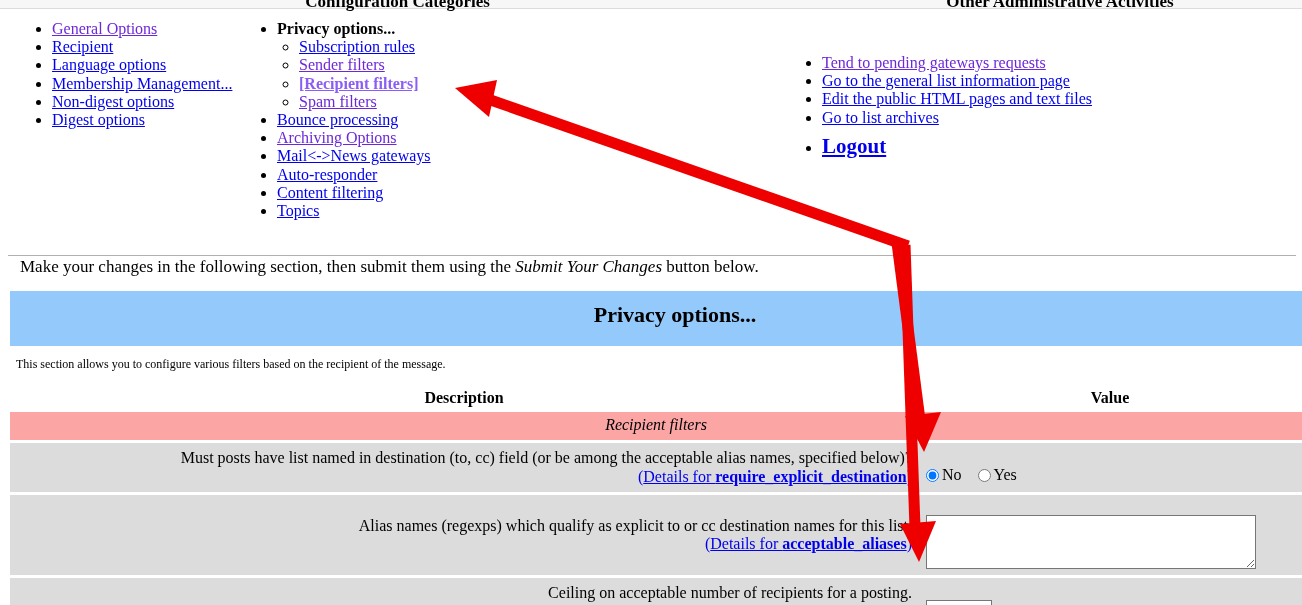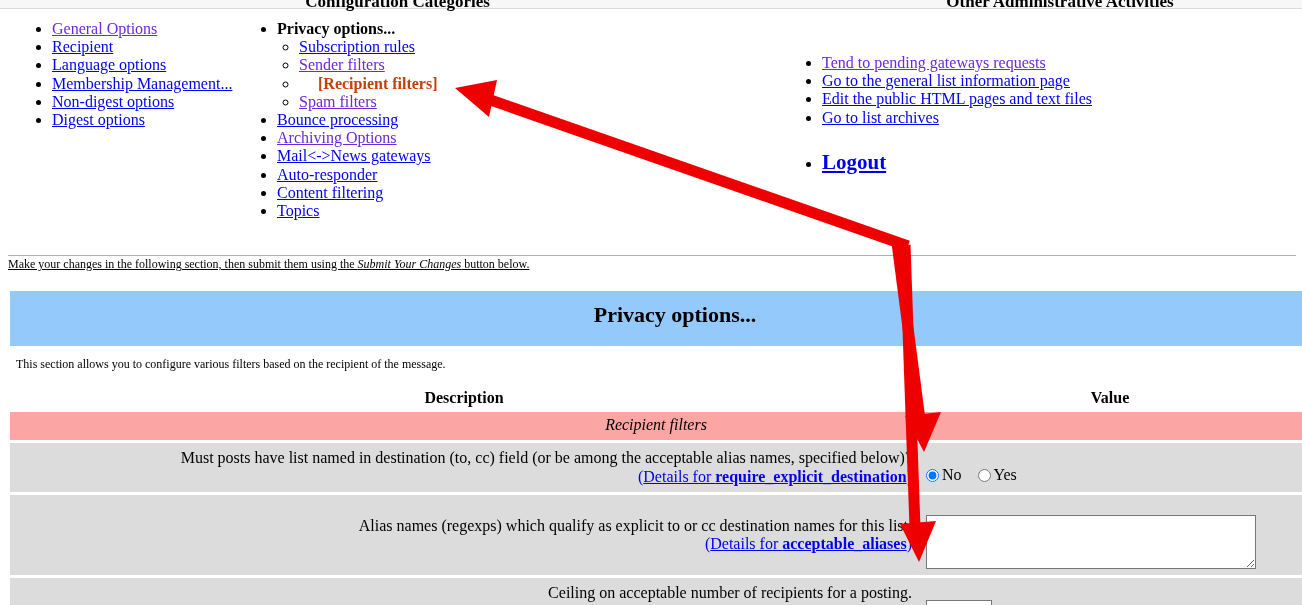--- a/index.html
+++ b/index.html
@@ -76,51 +76,50 @@
   }
   a {
     color: #0000ee;
     text-decoration: underline;
   }
   a.visited {
     color: #6d28d9;
   }
   .cur-sel {
     font-weight: bold;
-    color: #c2410c;
-    margin-left: 19px;
+    color: #8b5cf6;
+    text-decoration: underline;
   }
   .bold-item {
     font-weight: bold;
   }
   .logout-li {
-    margin-top: 26px;
+    margin-top: 10px;
   }
   .logout-link {
     font-weight: bold;
     font-size: 21px;
   }
 
   
   .rule {
     position: absolute;
     top: 247px;
     left: 8px;
     width: 1288px;
     height: 0;
     border: none;
     border-top: 1px solid #b0b0b0;
   }
 
   .intro {
     position: absolute;
     top: 257px;
-    left: 8px;
-    font-size: 12px;
-    text-decoration: underline;
+    left: 20px;
+    font-size: 17px;
   }
   .intro i { font-style: italic; }
 
   
   .section-banner {
     position: absolute;
     top: 291px;
     left: 10px;
     width: 1292px;
     height: 55px;

